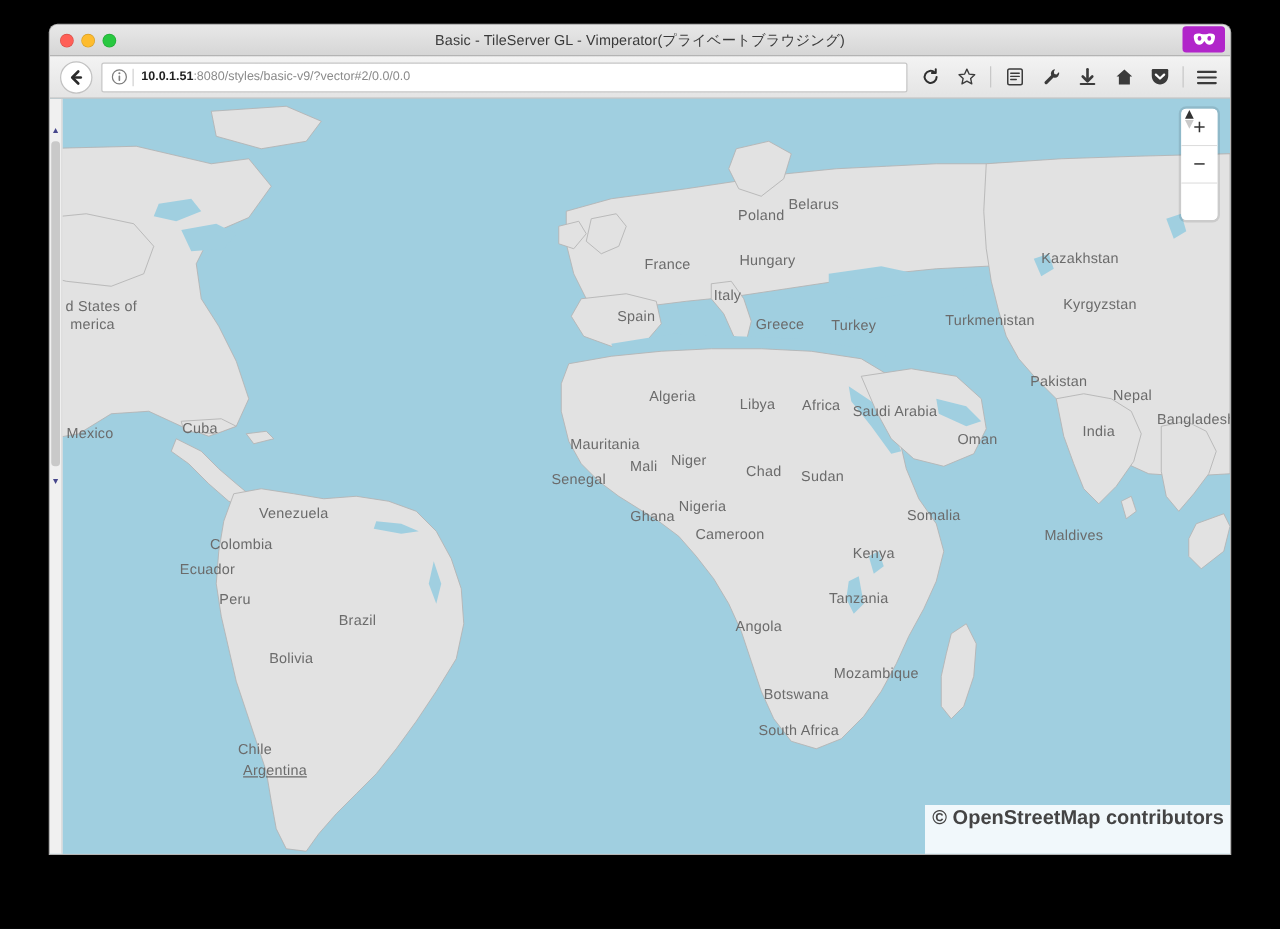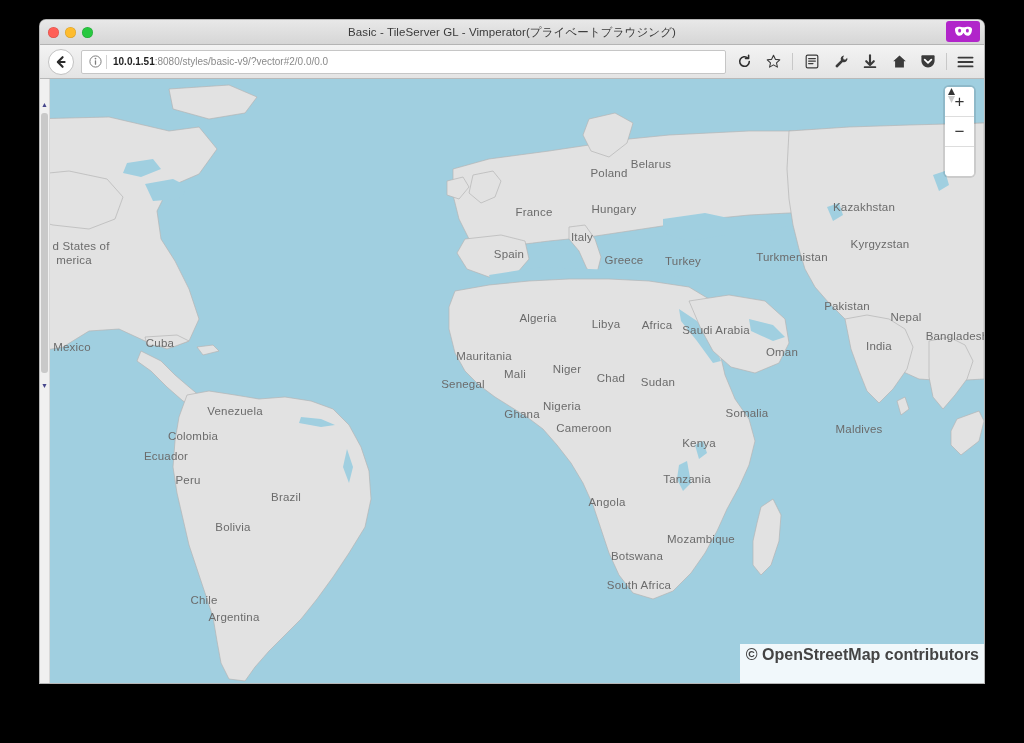--- a/index.html
+++ b/index.html
@@ -462,39 +462,39 @@
         <div class="mlabel" style="left:25px;  top:181px;">merica</div>
         <div class="mlabel" style="left:23px;  top:268px;">Mexico</div>
         <div class="mlabel" style="left:111px; top:264px;">Cuba</div>
         <div class="mlabel" style="left:186px; top:332px;">Venezuela</div>
         <div class="mlabel" style="left:144px; top:357px;">Colombia</div>
         <div class="mlabel" style="left:117px; top:377px;">Ecuador</div>
         <div class="mlabel" style="left:139px; top:401px;">Peru</div>
         <div class="mlabel" style="left:237px; top:418px;">Brazil</div>
         <div class="mlabel" style="left:184px; top:448px;">Bolivia</div>
         <div class="mlabel" style="left:155px; top:521px;">Chile</div>
-        <div class="mlabel" style="left:185px; top:538px;">Argentina</div>
+        <div class="mlabel" style="left:171px; top:538px;text-decoration:underline;">Argentina</div>
 
         <div class="mlabel" style="left:485px; top:133px;">France</div>
         <div class="mlabel" style="left:460px; top:175px;">Spain</div>
         <div class="mlabel" style="left:533px; top:158px;">Italy</div>
         <div class="mlabel" style="left:560px; top:94px;">Poland</div>
         <div class="mlabel" style="left:602px; top:85px;">Belarus</div>
         <div class="mlabel" style="left:565px; top:130px;">Hungary</div>
         <div class="mlabel" style="left:575px; top:181px;">Greece</div>
         <div class="mlabel" style="left:634px; top:182px;text-align:right;">Turkey</div>
 
         <div class="mlabel" style="left:489px; top:239px;">Algeria</div>
         <div class="mlabel" style="left:557px; top:245px;">Libya</div>
 
         <div class="mlabel" style="left:608px; top:246px;">Africa</div>
         <div class="mlabel" style="left:435px; top:277px;">Mauritania</div>
         <div class="mlabel" style="left:466px; top:295px;">Mali</div>
         <div class="mlabel" style="left:414px; top:305px;">Senegal</div>
-        <div class="mlabel" style="left:518px; top:290px;">Niger</div>
+        <div class="mlabel" style="left:502px; top:290px;">Niger</div>
         <div class="mlabel" style="left:562px; top:299px;">Chad</div>
         <div class="mlabel" style="left:609px; top:303px;">Sudan</div>
         <div class="mlabel" style="left:513px; top:327px;">Nigeria</div>
         <div class="mlabel" style="left:473px; top:335px;">Ghana</div>
         <div class="mlabel" style="left:535px; top:349px;">Cameroon</div>
 
         <div class="mlabel" style="left:667px; top:251px;">Saudi Arabia</div>
         <div class="mlabel" style="left:733px; top:273px;">Oman</div>
         <div class="mlabel" style="left:698px; top:334px;">Somalia</div>
         <div class="mlabel" style="left:650px; top:364px;">Kenya</div>

